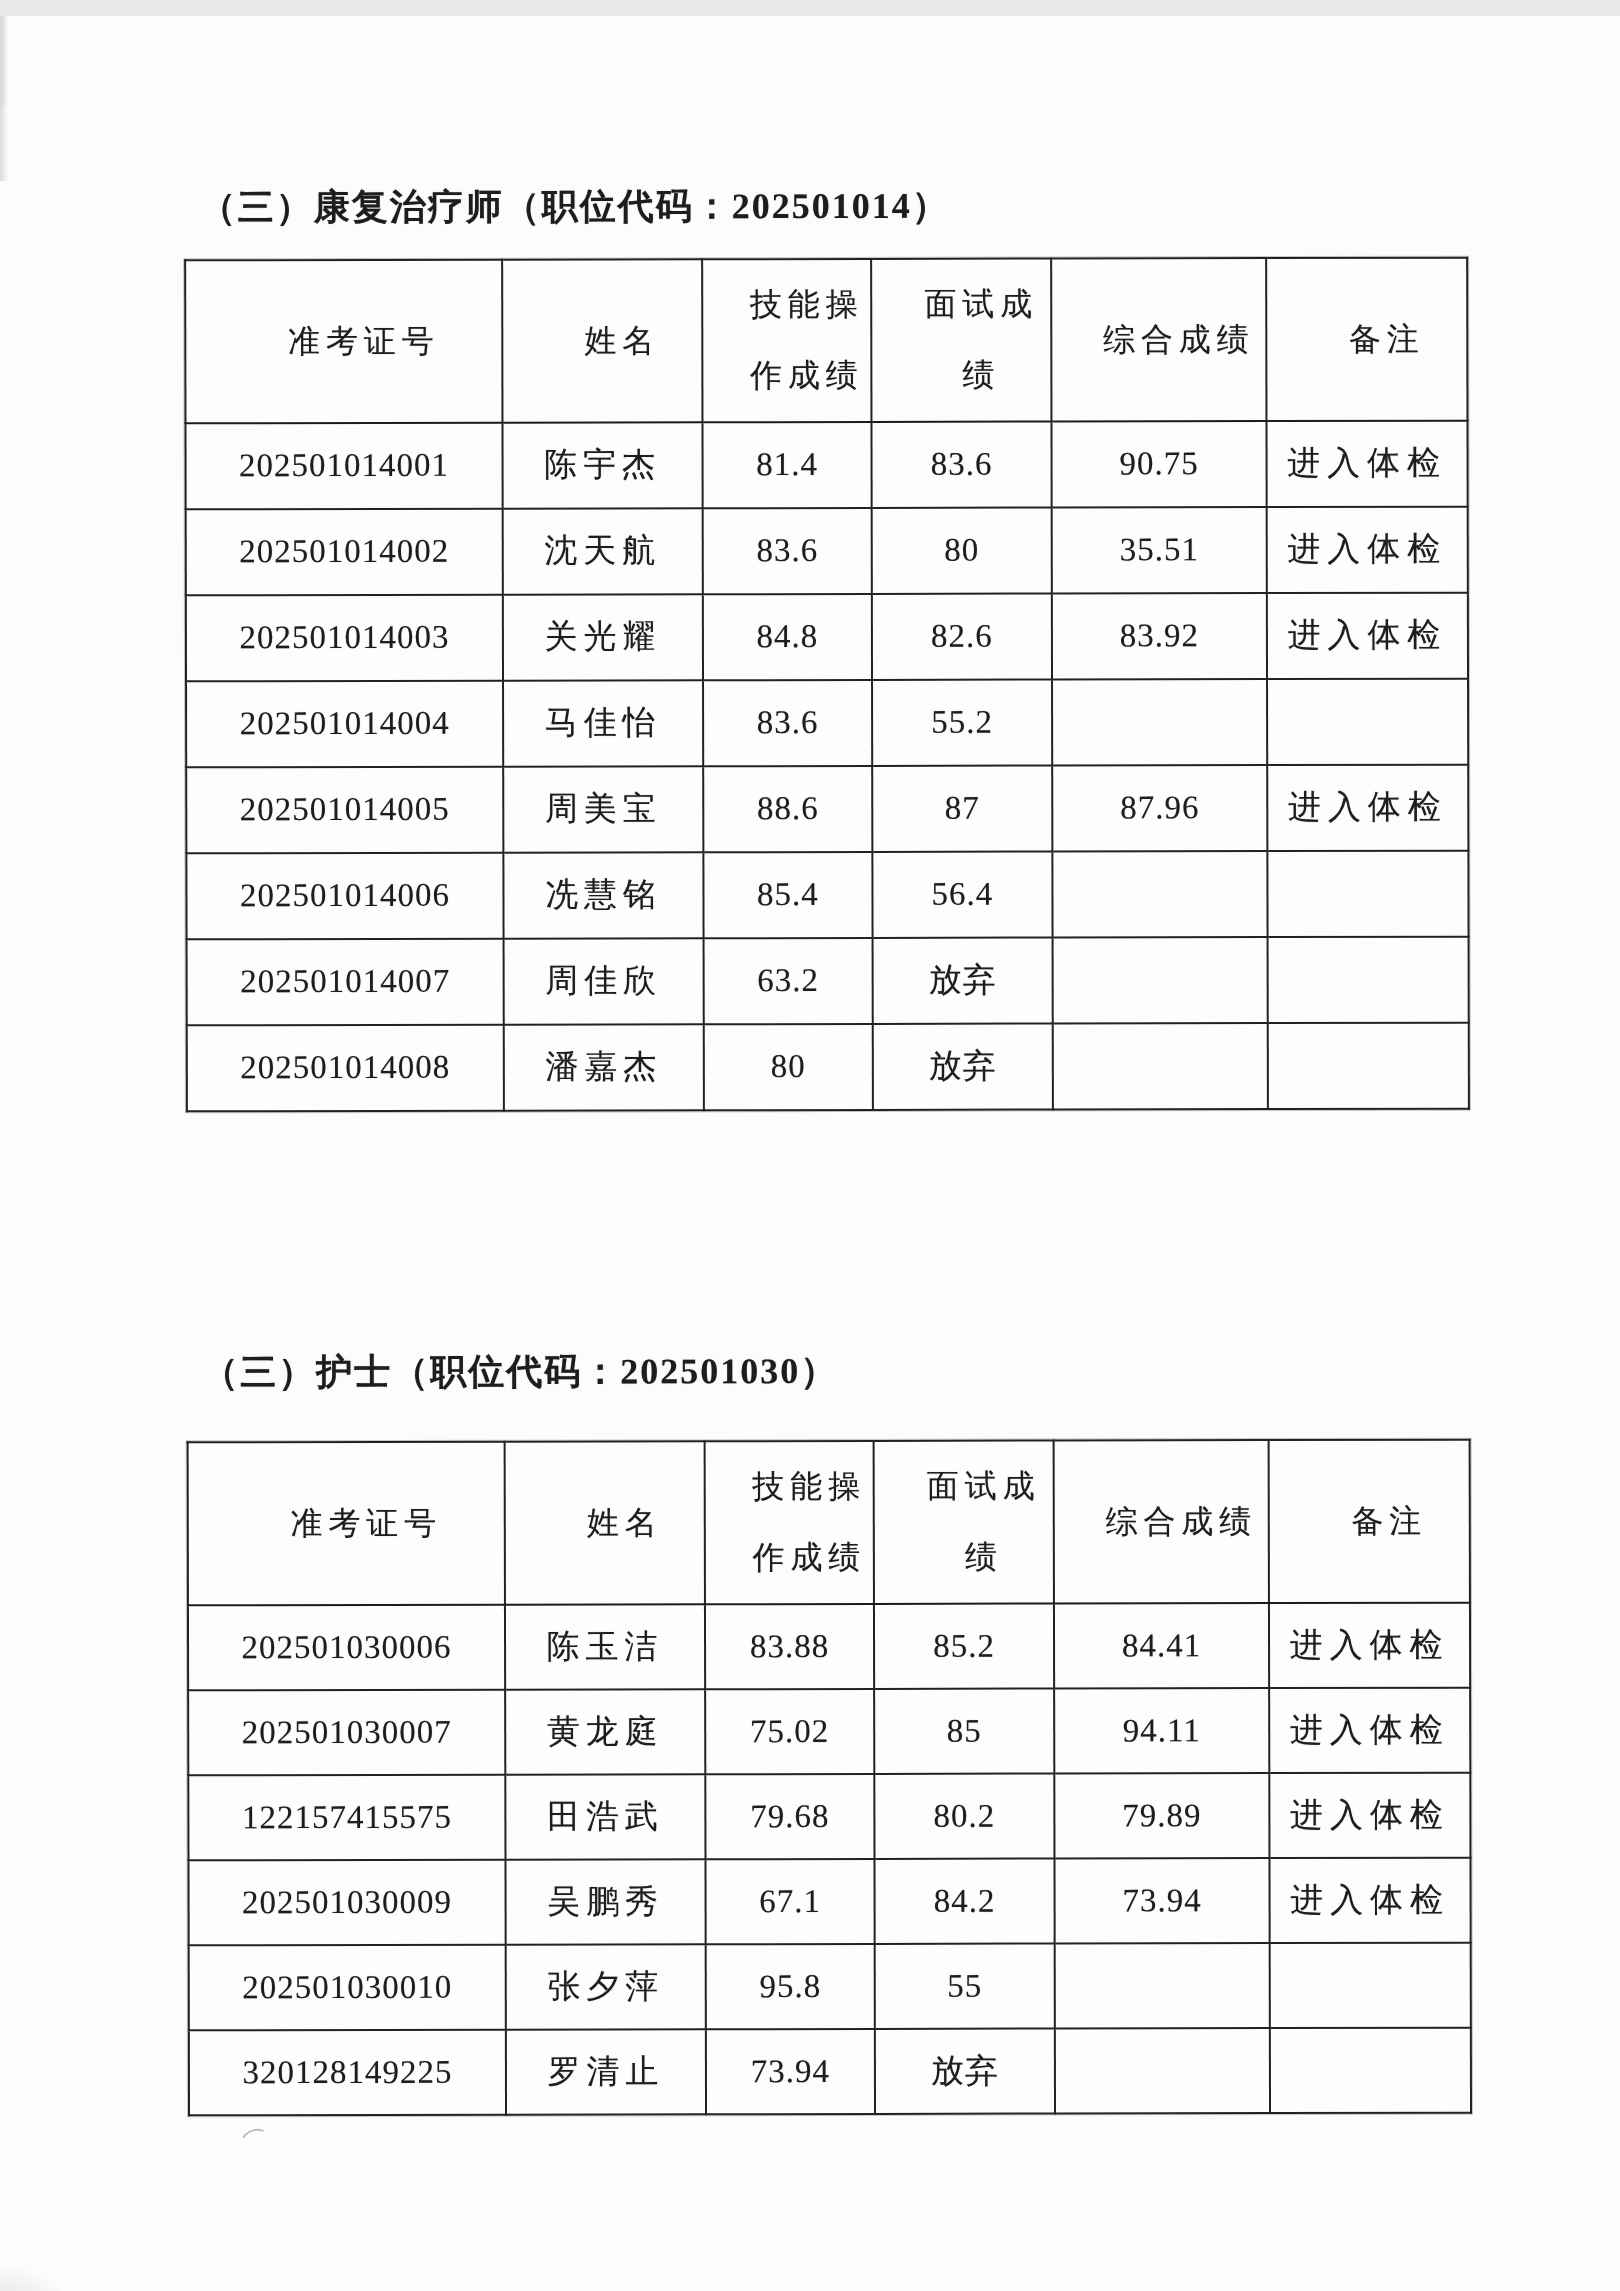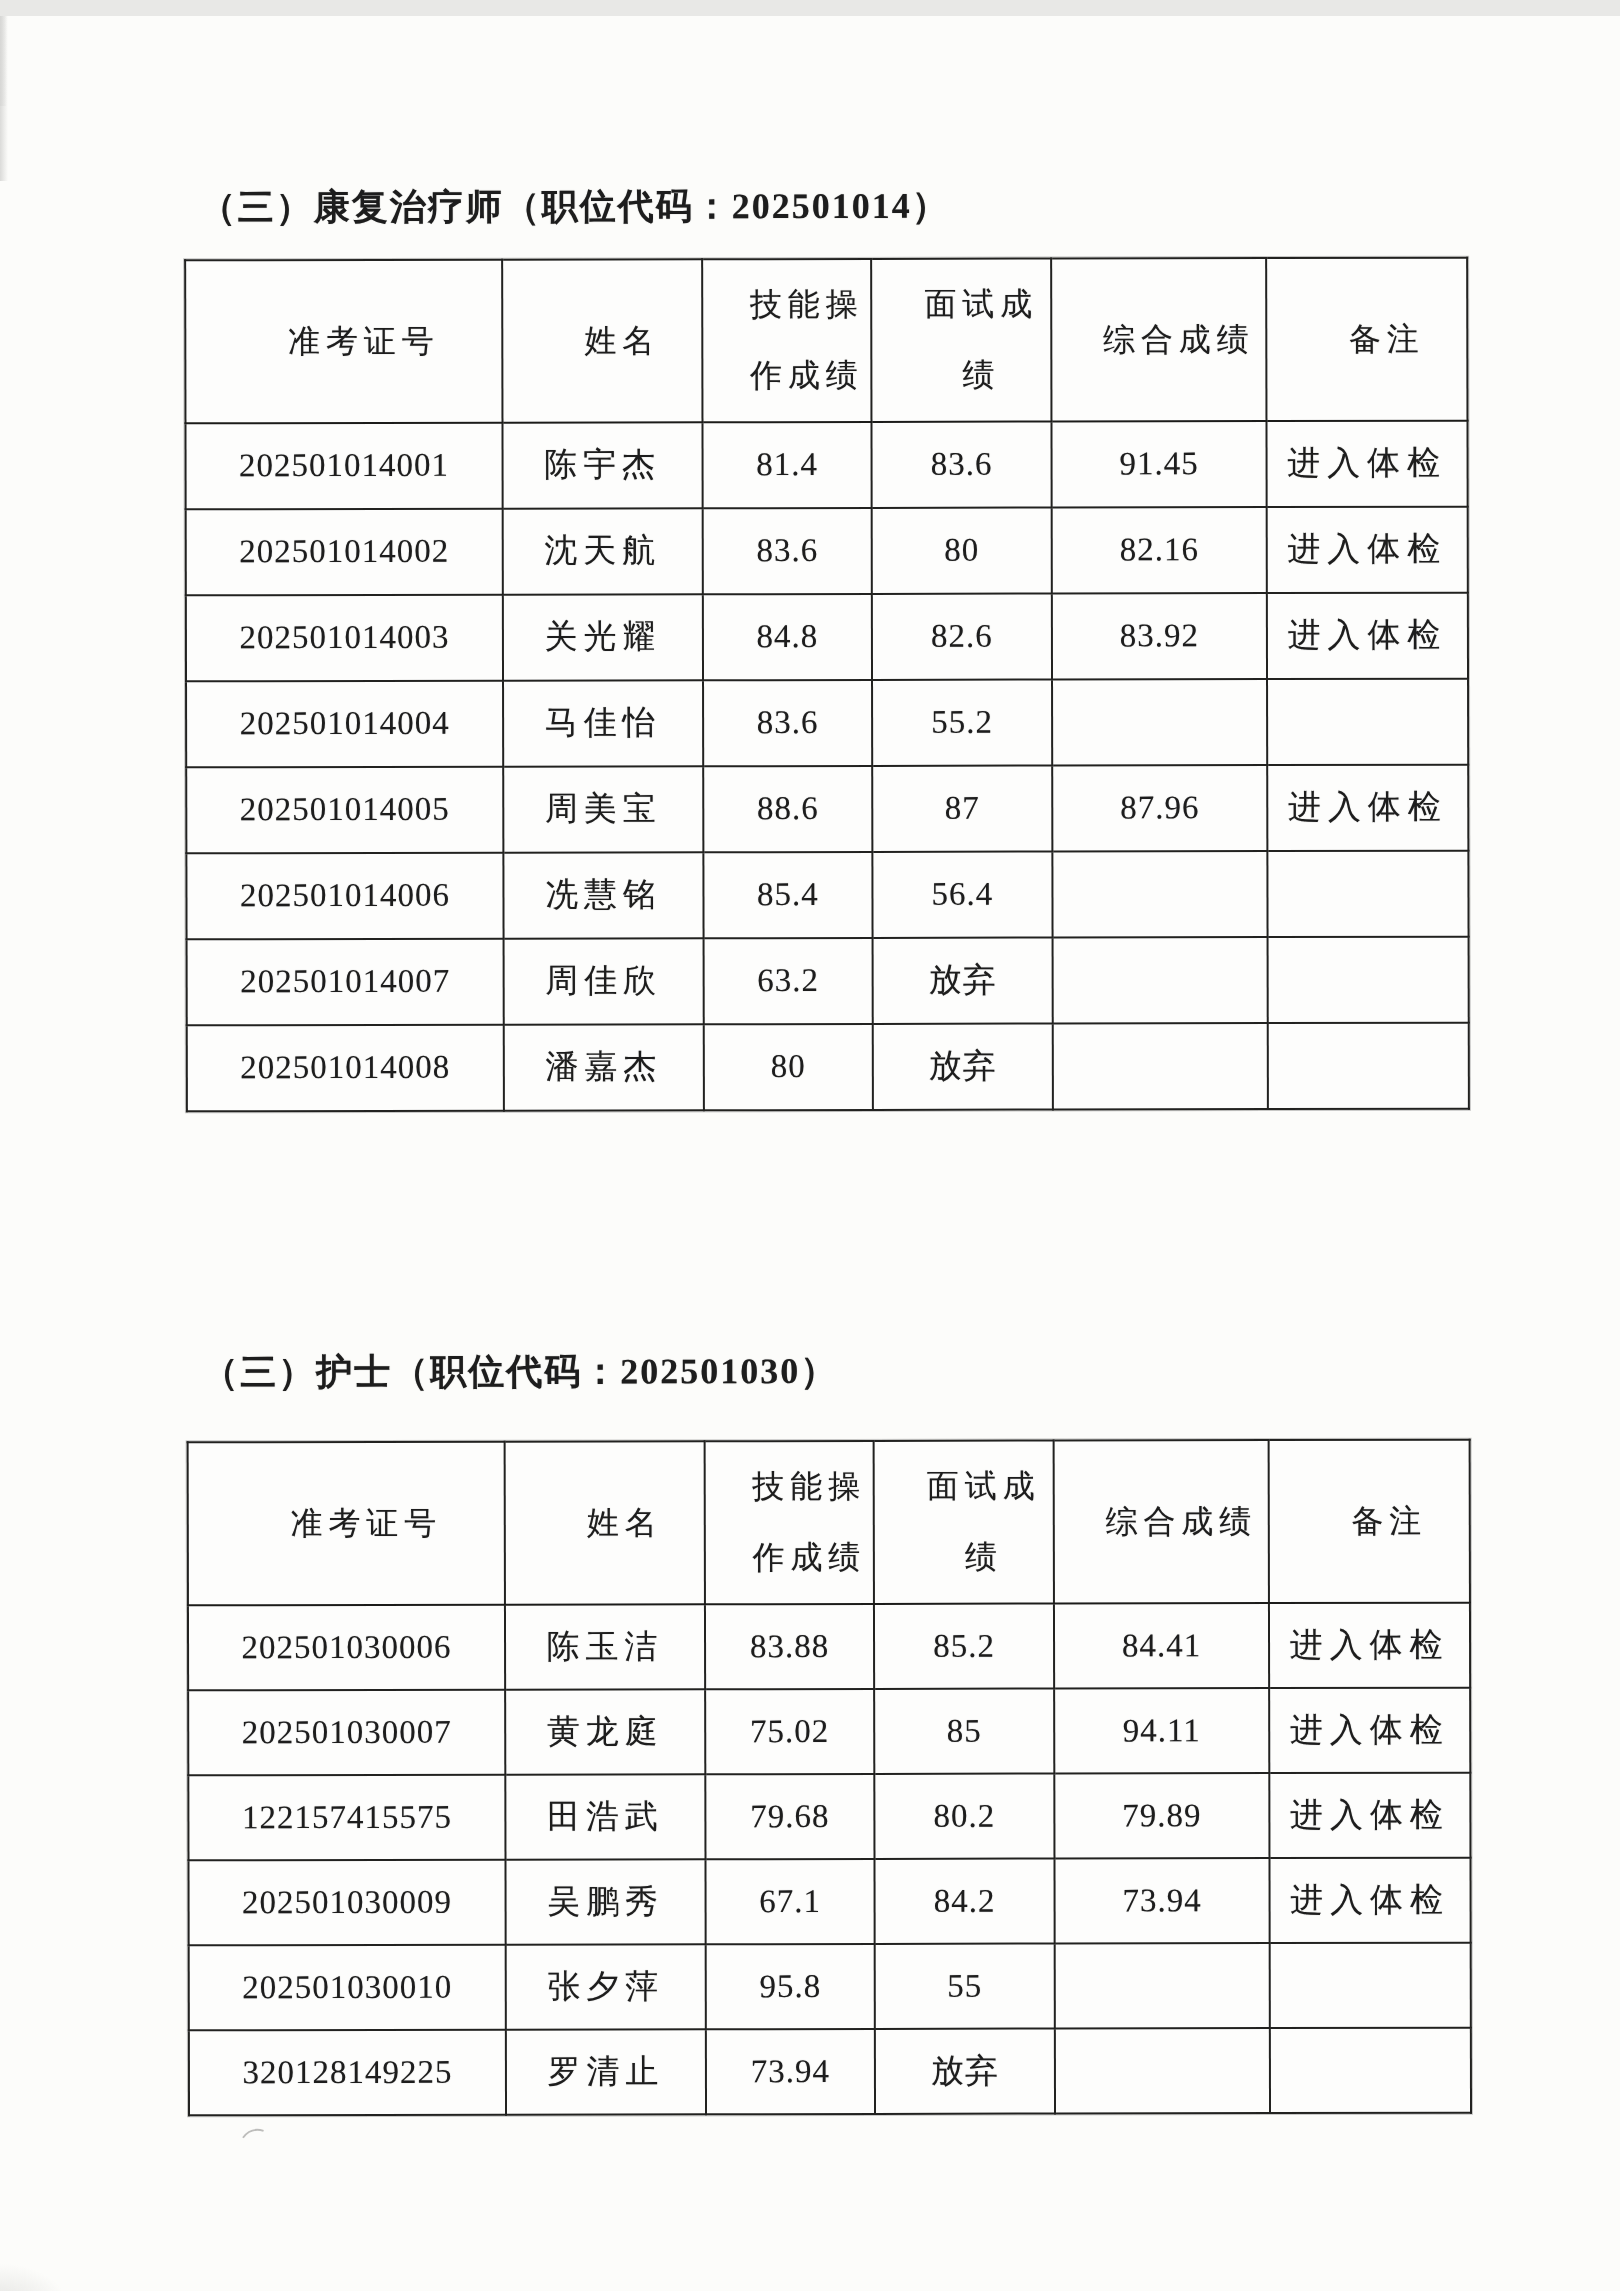--- a/index.html
+++ b/index.html
@@ -124,30 +124,30 @@
             <th>备注</th>
           </tr>
         </thead>
         <tbody>
 
             <tr>
               <td class="cell-id">202501014001</td>
               <td class="cell-name">陈宇杰</td>
               <td class="cell-score">81.4</td>
               <td class="cell-score">83.6</td>
-              <td class="cell-score">91.45</td>
+              <td class="cell-score">90.75</td>
               <td class="cell-remark">进入体检</td>
             </tr>
 
             <tr>
               <td class="cell-id">202501014002</td>
               <td class="cell-name">沈天航</td>
               <td class="cell-score">83.6</td>
               <td class="cell-score">80</td>
-              <td class="cell-score">82.16</td>
+              <td class="cell-score">35.51</td>
               <td class="cell-remark">进入体检</td>
             </tr>
 
             <tr>
               <td class="cell-id">202501014003</td>
               <td class="cell-name">关光耀</td>
               <td class="cell-score">84.8</td>
               <td class="cell-score">82.6</td>
               <td class="cell-score">83.92</td>
               <td class="cell-remark">进入体检</td>

